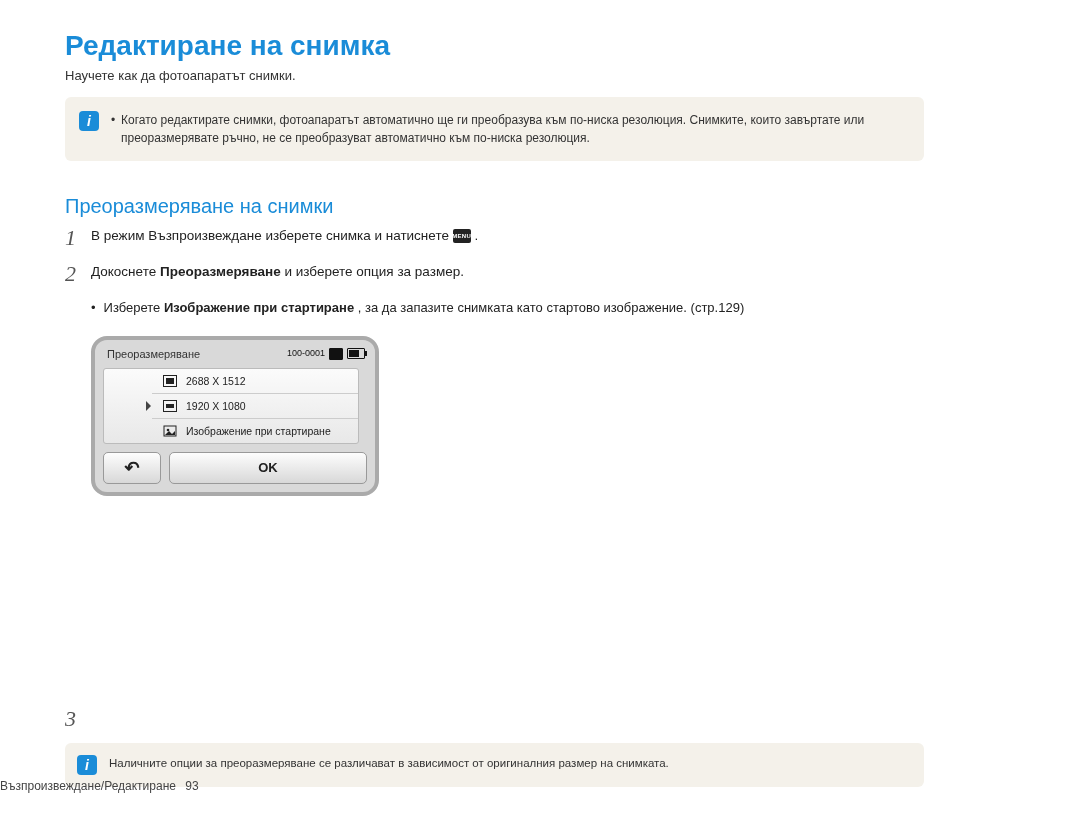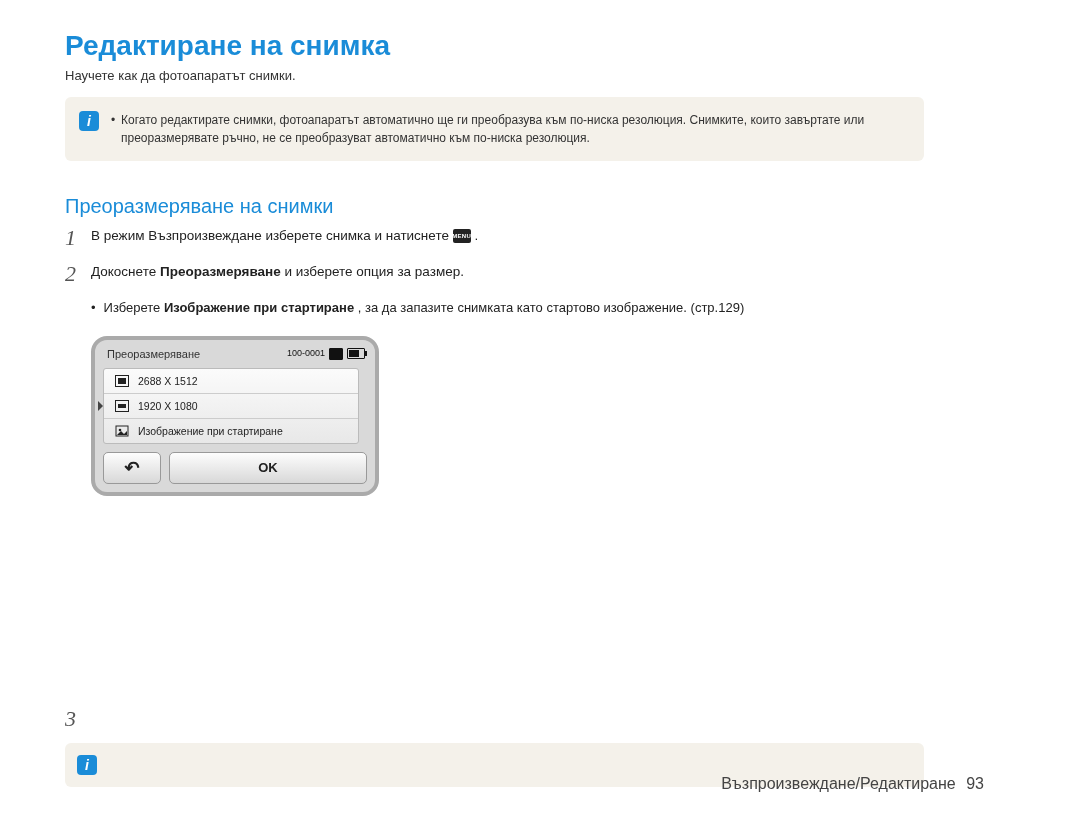--- a/index.html
+++ b/index.html
@@ -28,31 +28,31 @@
   .sub-bullet .dot{margin-right:8px;}
   
   .device{width:280px;margin-left:26px;border:4px solid #aaa;border-radius:16px;background:#d9d9d9;overflow:hidden;}
   .device-top{padding:8px 10px 4px 12px;display:flex;justify-content:space-between;align-items:center;font-size:11px;color:#333;}
   .device-top .right{font-size:9px;display:flex;gap:4px;color:#111;}
   .device-icon{display:inline-block;}
   .batt{width:16px;height:9px;border:1.5px solid #111;border-radius:1px;position:relative;}
   .batt::after{content:"";position:absolute;right:-3px;top:2px;width:2px;height:5px;background:#111;}
   .batt .fill{position:absolute;left:1px;top:1px;bottom:1px;width:10px;background:#111;}
   .card{width:12px;height:10px;border:1.5px solid #111;border-radius:1px;position:relative;background:#111;}
-  .device-list{background:linear-gradient(#fbfbfb,#e8e8e8);margin:4px 16px 0 8px;border:1px solid #bbb;border-radius:3px;}
+  .device-list{background:linear-gradient(#fbfbfb,#e8e8e8);margin:4px 16px 0 8px;border:1px solid #bbb;border-radius:3px;padding-left:48px;}
   .opt{display:flex;align-items:center;font-size:10.5px;color:#222;padding:6px 10px;border-bottom:1px solid #ccc;}
   .opt:last-child{border-bottom:none;}
   .opt .ico{width:16px;height:12px;margin-right:8px;display:flex;align-items:center;justify-content:center;}
   .opt .ico svg{width:14px;height:12px;}
   .opt.sel{position:relative;}
   .opt.sel::before{content:"";position:absolute;left:-6px;top:50%;transform:translateY(-50%);border:5px solid transparent;border-left-color:#444;}
   .device-bottom{display:flex;margin:8px;gap:8px;}
   .dbtn{flex:1;background:linear-gradient(#fdfdfd,#d8d8d8);border:1px solid #999;border-radius:5px;height:30px;display:flex;align-items:center;justify-content:center;font-size:13px;font-weight:bold;color:#222;}
   .dbtn.back{flex:0 0 56px;font-size:18px;}
-  .footer{position:absolute;bottom:22px;left:0;right:0;text-align:right;font-size:16px;color:#444;}
+  .footer{position:absolute;bottom:22px;left:0;right:0;text-align:left;font-size:12px;color:#444;}
   .footer .pnum{margin-left:6px;}
 </style>
 </head>
 <body>
 
 <div class="page">
 
   <h1 class="main-title">Редактиране на снимка</h1>
   <p class="subtitle">Научете как да фотоапаратът снимки.</p>
 
@@ -143,20 +143,21 @@
       </div>
     </div>
 
     <div class="col-r">
       <div class="step">
         <span class="step-num">3</span>
       </div>
 
       <div class="note-box small">
         <span class="note-icon">i</span>
+        <span class="note-text">Наличните опции за преоразмеряване се различават в зависимост от оригиналния размер на снимката.</span>
       </div>
     </div>
   </div>
 
   <div class="footer">
     <span>Възпроизвеждане/Редактиране</span>
     <span class="pnum">93</span>
   </div>
 </div>
 

